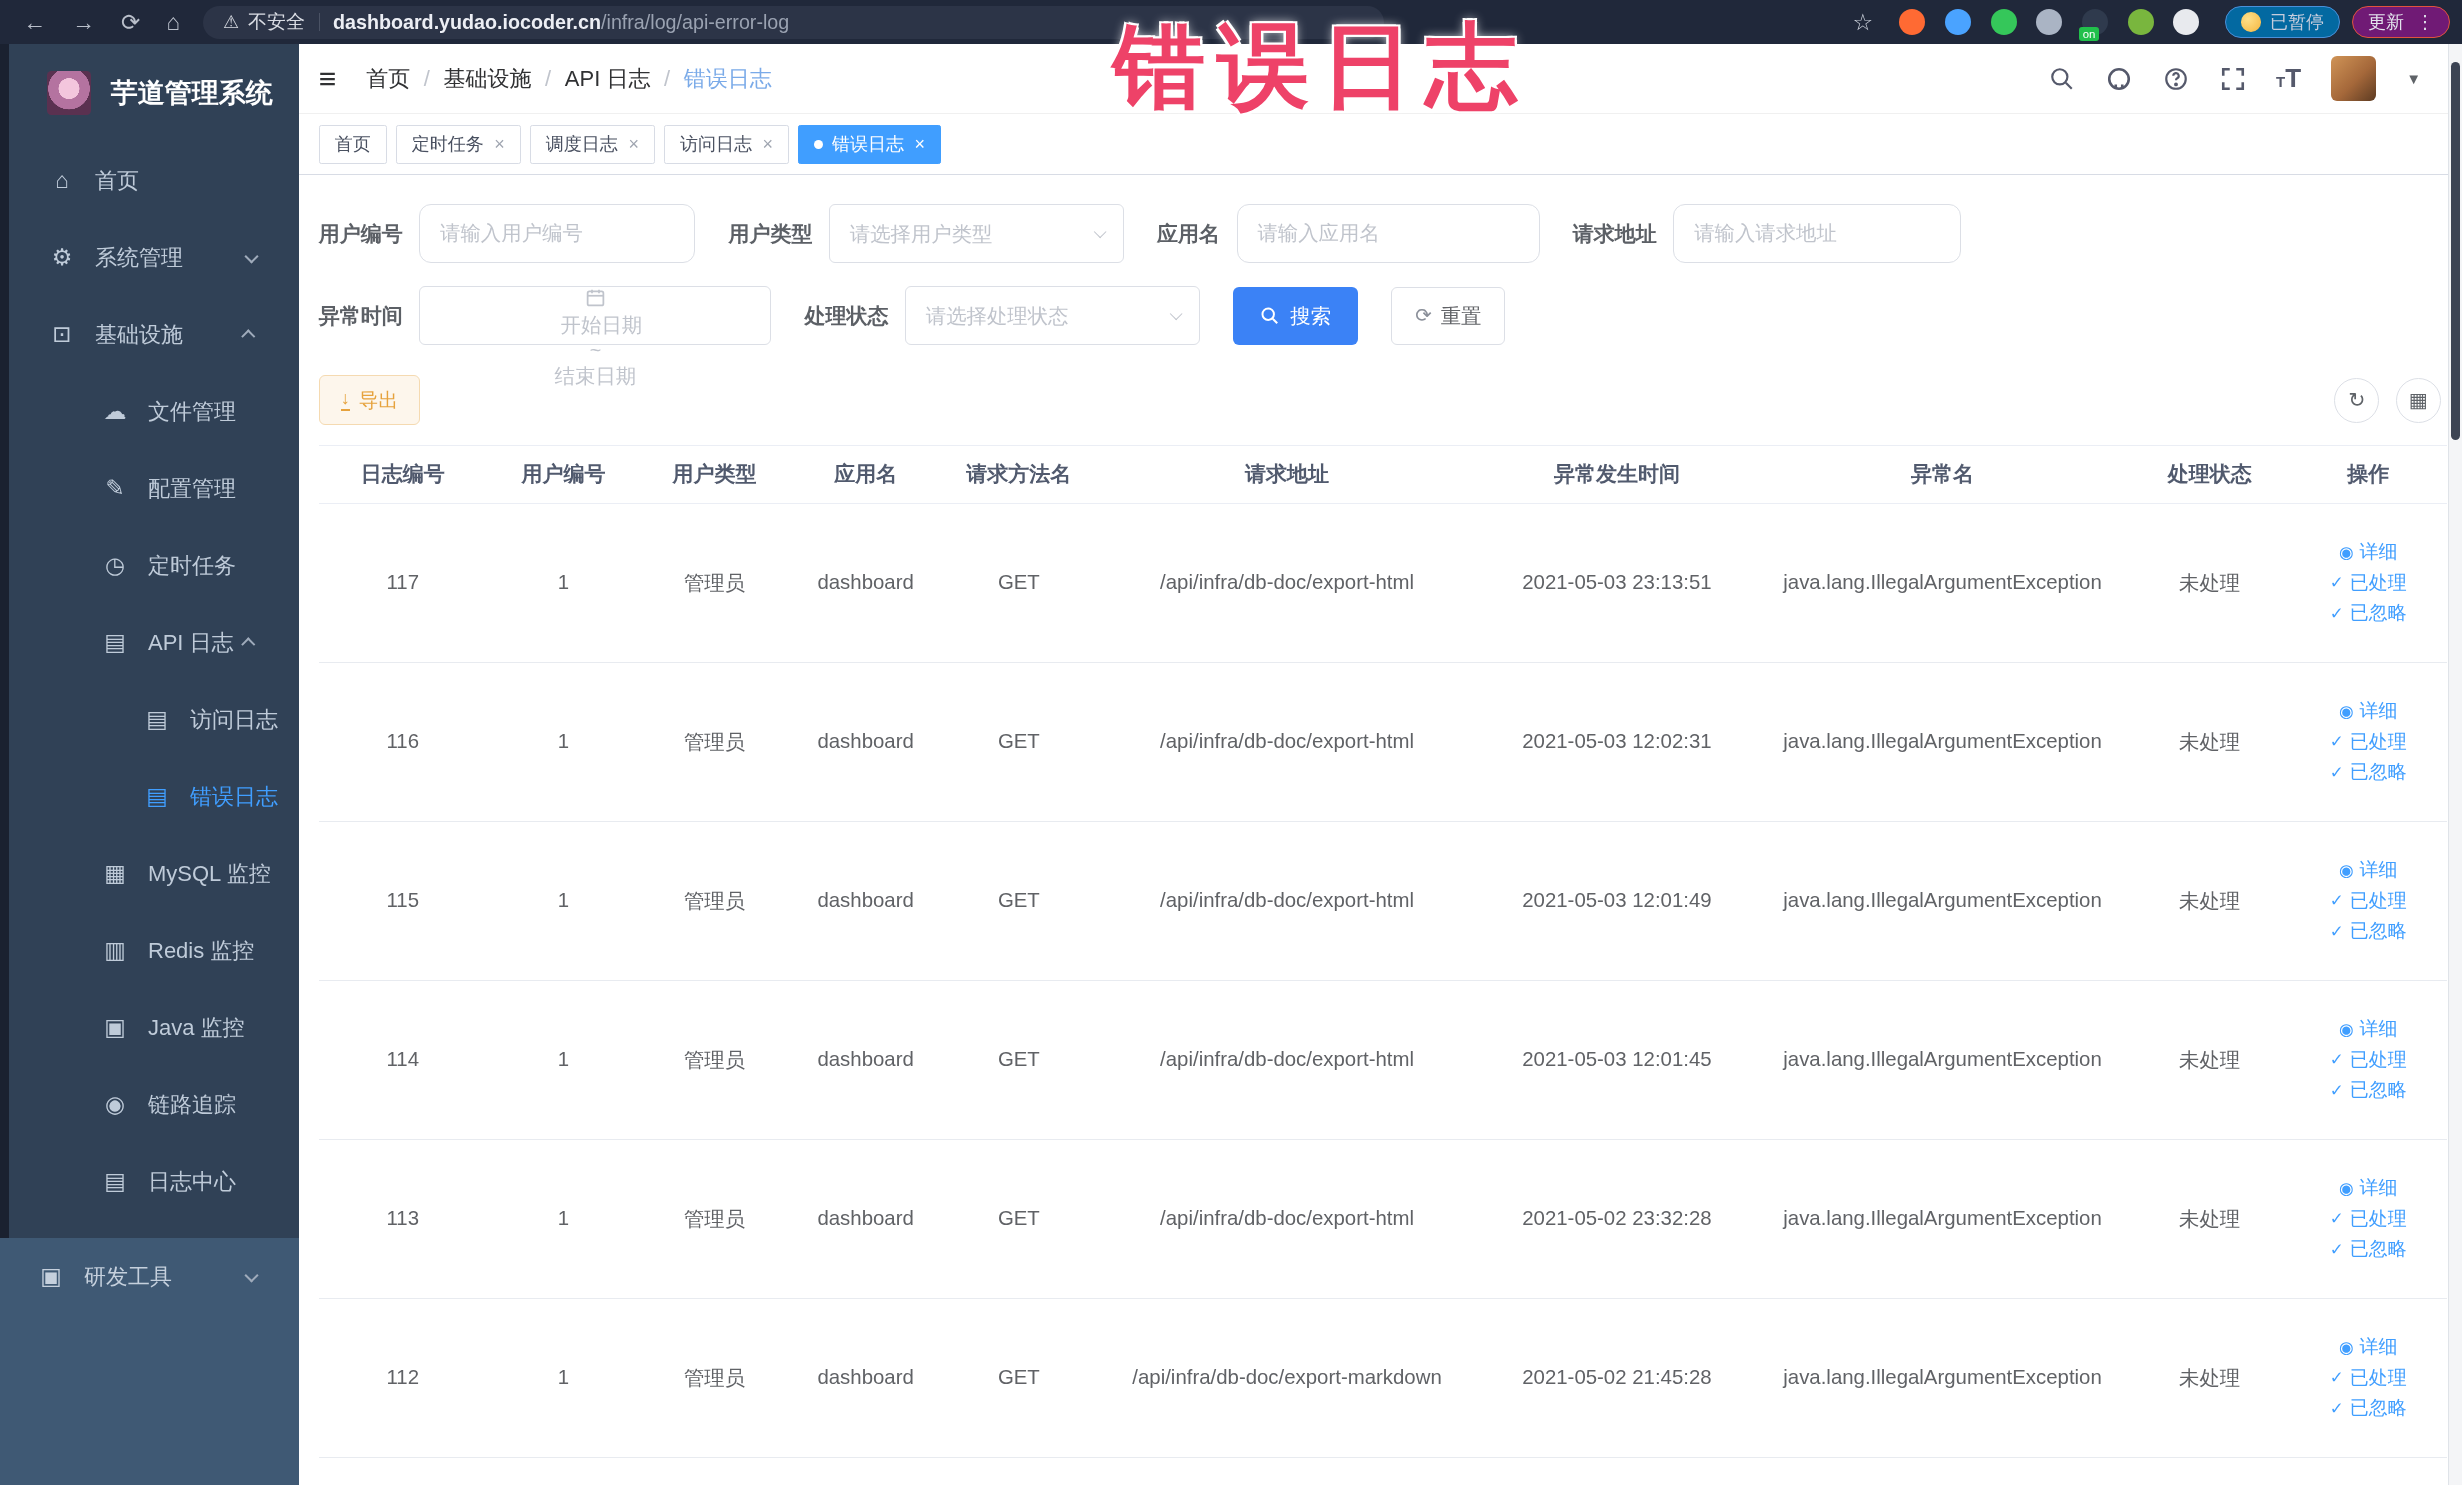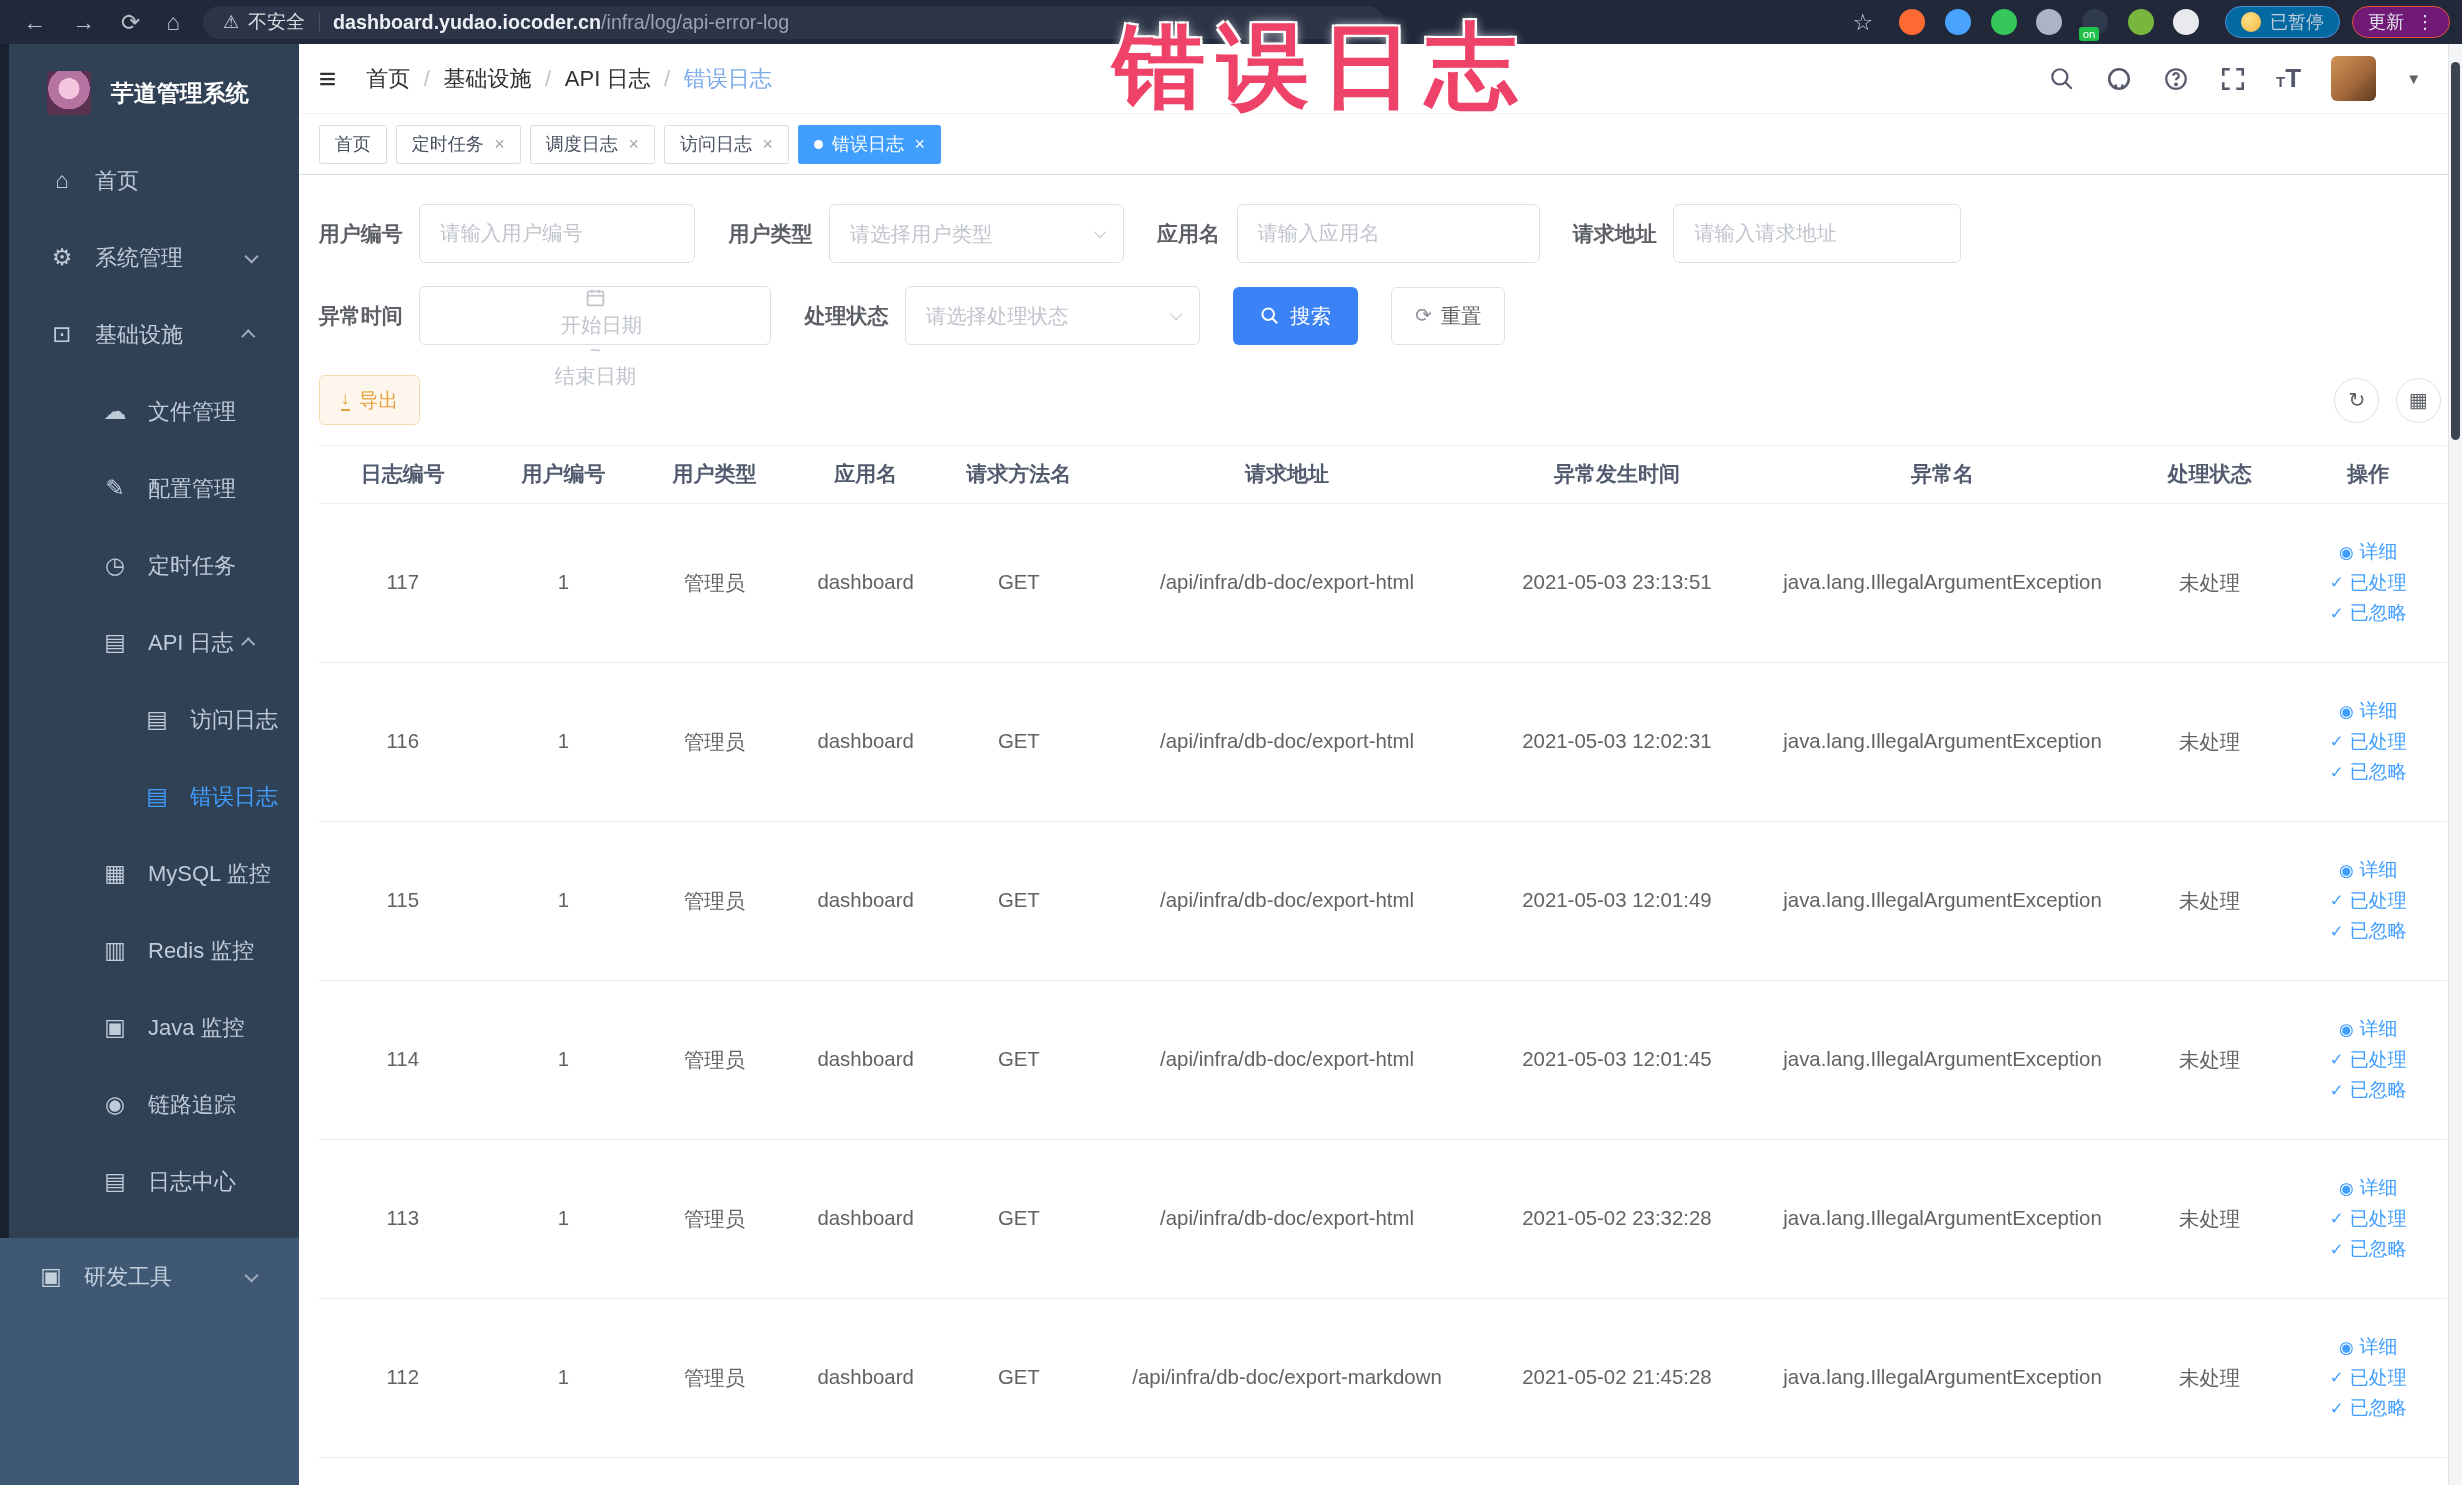--- a/index.html
+++ b/index.html
@@ -29,21 +29,21 @@
   .pill.update { border:1.5px solid #e0533d; background:#701a75; }
   .pill.update span { font-size:18px; color:#e3e6ee; }
   .pill.update .dots { margin-left:12px; font-size:18px; color:#e3e6ee; }
 
   
   .app { position:absolute; top:44px; left:0; right:0; bottom:0; display:flex; }
   .sidebar { position:relative; width:299px; background:#304156; flex:0 0 299px; }
   .sidebar .edge { position:absolute; left:0; top:0; width:9px; height:1194px; background:#1a2130; }
   .logo-row { height:98px; display:flex; align-items:center; padding-left:47px; }
   .logo-img { width:44px; height:44px; border-radius:4.5px; background:radial-gradient(circle at 50% 40%, #f3c6dd 0 30%, #b473a0 31% 60%, #5a3150 61%); }
-  .logo-title { margin-left:19.7px; font-size:23px; font-weight:700; color:#ffffff; }
+  .logo-title { margin-left:19.7px; font-size:27px; font-weight:700; color:#ffffff; }
   .menu-item { display:flex; align-items:center; height:77px; color:#bfcbd9; font-size:22px; cursor:default; }
   .menu-item .mi-icon { width:30px; margin-right:18px; font-size:23px; text-align:center; }
   .menu-item .mi-label { white-space:nowrap; }
   .menu-item.lvl1 { padding-left:47px; }
   .menu-item.lvl2 { padding-left:100px; }
   .menu-item.lvl3 { padding-left:142px; }
   .menu-item.active { color:#409eff; }
   .chev { width:9.8px; height:9.8px; border-right:2.3px solid #9fabbb; border-bottom:2.3px solid #9fabbb; margin-left:auto; margin-right:44px; }
   .chev.down { transform:rotate(45deg) translateY(-2.3px); }
   .chev.up { transform:rotate(-135deg) translateY(-2.3px); }
@@ -75,21 +75,21 @@
   .tab.active .tab-close { color:#fff; }
   .tab-dot { width:9px; height:9px; border-radius:50%; background:#fff; margin-right:9px; }
 
   
   .content { flex:1; padding:0 15px 0 19.7px; position:relative; }
   .filters-row { display:flex; align-items:center; }
   .filters-row.r1 { margin-top:29px; }
   .filters-row.r2 { margin-top:23px; }
   .fgroup { display:flex; align-items:center; margin-right:33px; }
   .flabel { font-size:21px; font-weight:700; color:#5c6066; margin-right:16.7px; white-space:nowrap; }
-  .finput { height:59px; border:0.8px solid #dcdfe6; border-radius:6px; font-size:20.4px; color:#606266; padding:0 19.7px; outline:none; font-family:inherit; }
+  .finput { height:59px; border:0.8px solid #dcdfe6; border-radius:12px; font-size:20.4px; color:#606266; padding:0 19.7px; outline:none; font-family:inherit; }
   .finput::placeholder { color:#c0c4cc; }
   .fselect { height:59px; border:0.8px solid #dcdfe6; border-radius:6px; display:flex; align-items:center; padding:0 19.7px; }
   .fselect .ph { font-size:20.4px; color:#c0c4cc; flex:1; }
   .sel-chev { width:9px; height:9px; border-right:1.5px solid #c0c4cc; border-bottom:1.5px solid #c0c4cc; transform:rotate(45deg) translateY(-2.3px); margin-left:12px; }
   .daterange { width:352px; height:59px; border:0.8px solid #dcdfe6; border-radius:6px; display:flex; align-items:center; padding:0 16.7px;flex-direction:column; }
   .cal-ic svg { width:21px; height:21px; }
   .dr-ph { font-size:20.4px; color:#c0c4cc; margin-left:12px; }
   .dr-sep { font-size:19.7px; color:#c0c4cc; margin:0 16.7px; }
   .btn { height:58px; border-radius:6px; display:inline-flex; align-items:center; justify-content:center; font-size:20.4px; border:0.8px solid transparent; }
   .btn-search { background:#3b82f6; color:#fff; padding:0 26px; }

